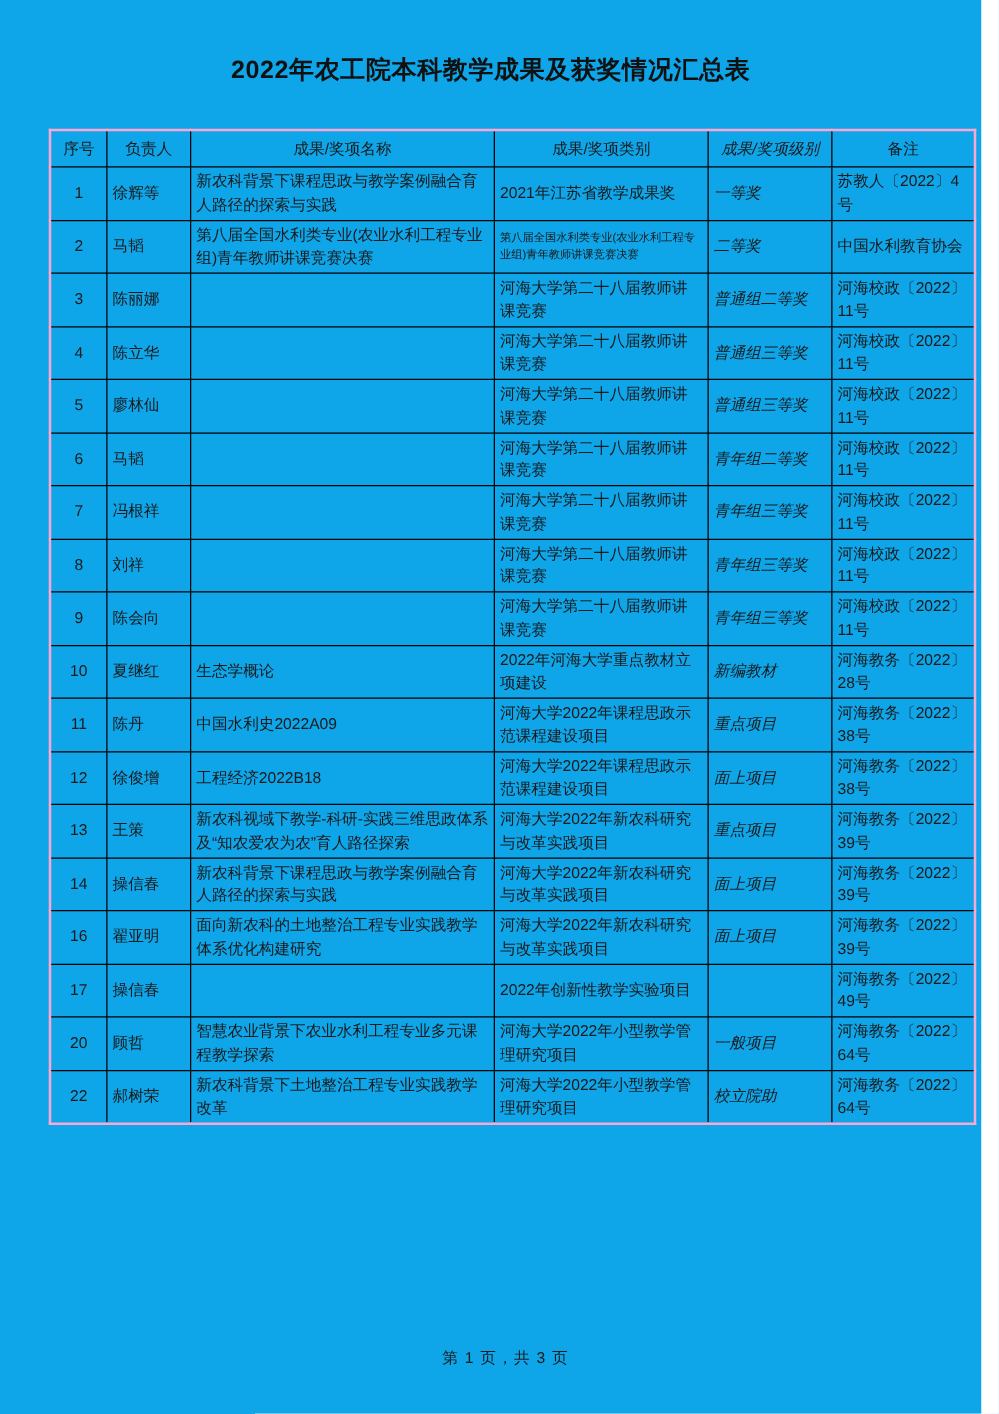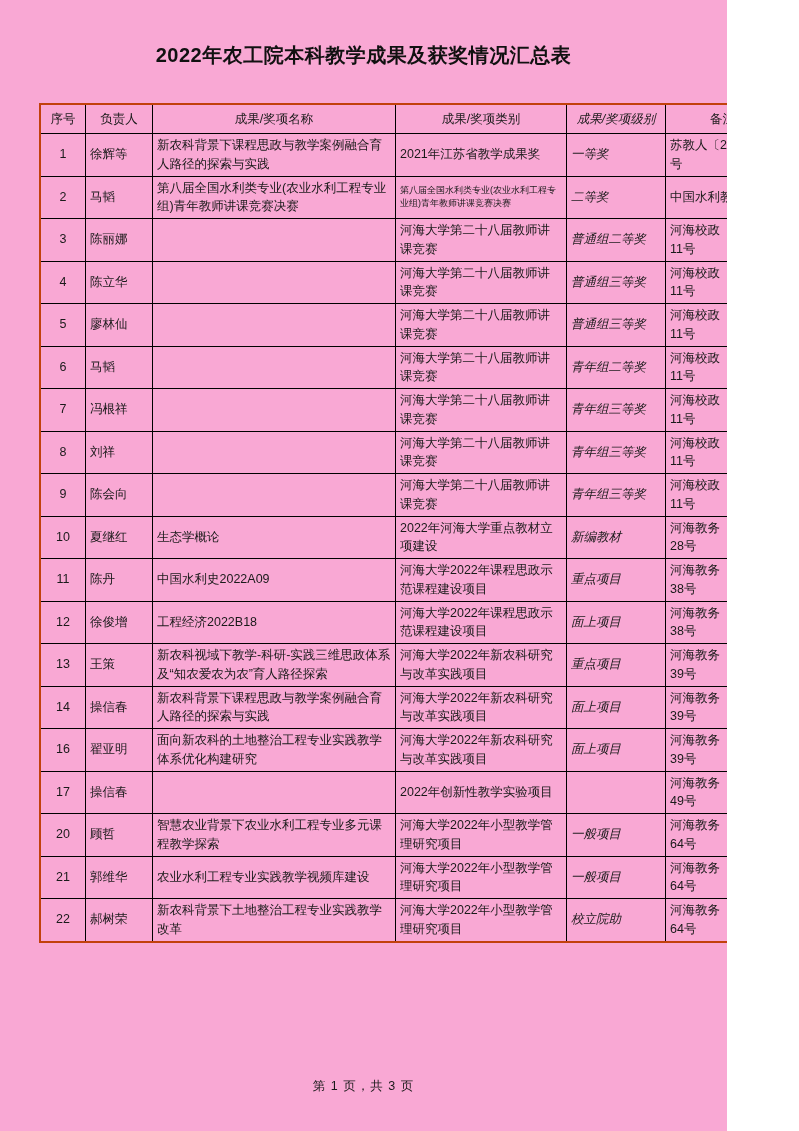--- a/index.html
+++ b/index.html
@@ -4,23 +4,23 @@
 <style>
   html, body {
     margin: 0;
     padding: 0;
     background: #ffffff;
     font-family: "Liberation Sans", "DejaVu Sans", sans-serif;
     color: #1a1a1a;
   }
   .page {
     position: relative;
-    width: 727px;
+    width: 785px;
     height: 1131px;
-    background: #f9a8d4;
+    background: #0ea5e9;
     overflow: hidden;
   }
   .title {
     position: absolute;
     top: 42px;
     left: 0;
     width: 100%;
     margin: 0;
     text-align: center;
     font-size: 20px;
@@ -28,21 +28,21 @@
     letter-spacing: 0.5px;
     color: #111111;
   }
   table.summary {
     position: absolute;
     top: 103px;
     left: 39px;
     width: 721px;
     border-collapse: collapse;
     table-layout: fixed;
-    border: 2px solid #c2410c;
+    border: 2px solid #f9a8d4;
   }
   table.summary th,
   table.summary td {
     border: 1px solid #000000;
     font-size: 12.5px;
     font-weight: normal;
     line-height: 1.5;
     padding: 2px 4px 2px 4px;
     vertical-align: middle;
     word-break: break-all;
@@ -66,21 +66,21 @@
   td.col-category { padding-right: 12px; }
   td.col-note     { padding-right: 9px;  }
   td.col-category.small {
     font-size: 9px;
     line-height: 1.45;
     padding-right: 4px;
   }
   .footer {
     position: absolute;
     top: 1078px;
-    left: 0;
+    left: 12px;
     width: 100%;
     text-align: center;
     font-size: 12.5px;
     color: #1a1a1a;
     letter-spacing: 1px;
   }
 </style>
 </head>
 <body>
 
@@ -230,28 +230,20 @@
   </tr>
         <tr>
     <td class="col-no">20</td>
     <td class="col-person">顾哲</td>
     <td class="col-name">智慧农业背景下农业水利工程专业多元课程教学探索</td>
     <td class="col-category">河海大学2022年小型教学管理研究项目</td>
     <td class="col-level">一般项目</td>
     <td class="col-note">河海教务〔2022〕64号</td>
   </tr>
         <tr>
-    <td class="col-no">21</td>
-    <td class="col-person">郭维华</td>
-    <td class="col-name">农业水利工程专业实践教学视频库建设</td>
-    <td class="col-category">河海大学2022年小型教学管理研究项目</td>
-    <td class="col-level">一般项目</td>
-    <td class="col-note">河海教务〔2022〕64号</td>
-  </tr>
-        <tr>
     <td class="col-no">22</td>
     <td class="col-person">郝树荣</td>
     <td class="col-name">新农科背景下土地整治工程专业实践教学改革</td>
     <td class="col-category">河海大学2022年小型教学管理研究项目</td>
     <td class="col-level">校立院助</td>
     <td class="col-note">河海教务〔2022〕64号</td>
   </tr>
       </tbody>
   </table>
 

